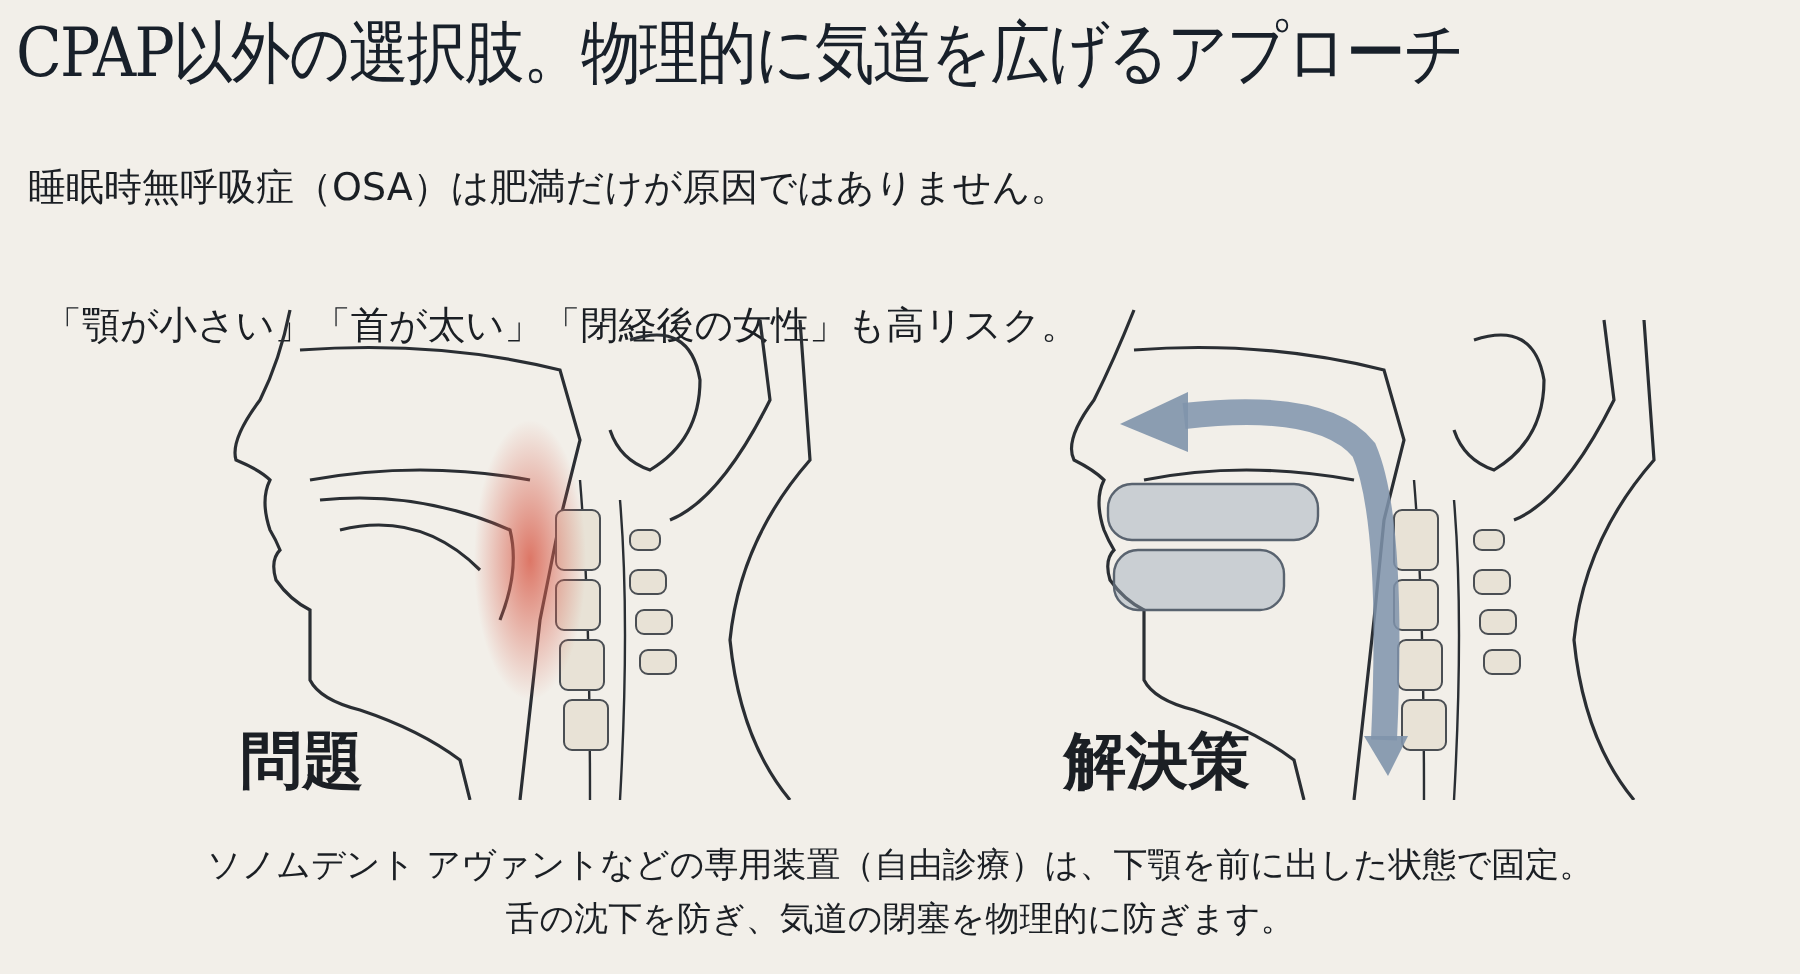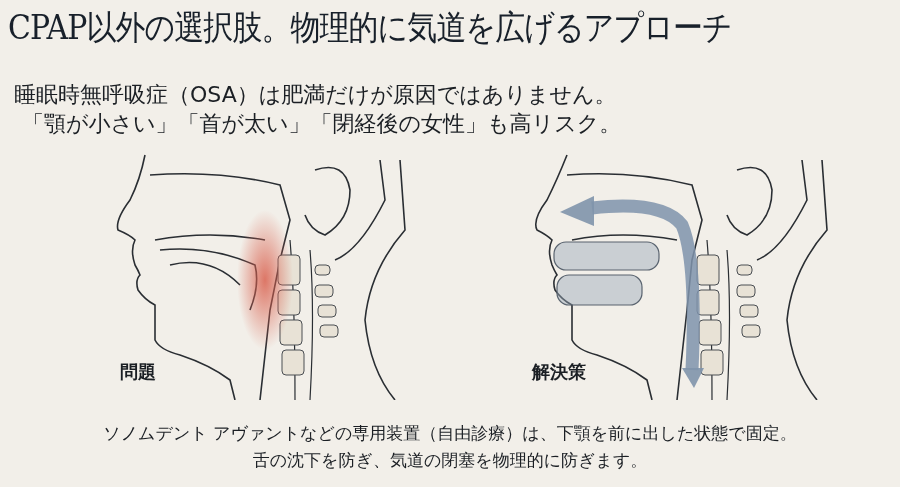--- a/index.html
+++ b/index.html
@@ -1,25 +1,25 @@
 <!DOCTYPE html>
 <html><head>
 <meta charset="utf-8">
 <style>
   html, body { margin:0; padding:0; }
   body { width:900px; height:487px; background:#f2efe9; position:relative; overflow:hidden; font-family:"DejaVu Sans", sans-serif; color:#1b1f24; }
   .title { position:absolute; left:8px; top:2px; font-family:"DejaVu Serif", serif; font-size:34px; line-height:50px; letter-spacing:-1px; color:#18202a; white-space:nowrap; transform:scaleX(0.88); transform-origin:left; }
-  .intro { position:absolute; left:14px; top:80px; font-size:22px; line-height:29px; color:#1b1f24; }
+  .intro { position:absolute; left:14px; top:80px; font-size:19px; line-height:29px; color:#1b1f24; }
   .intro div { white-space:nowrap; }
-  .intro .l2 { padding-left:8px; }
+  .intro .l2 { padding-left:8px;margin-top:40px; }
   .fig { position:absolute; top:140px; width:330px; height:260px; }
   .fig.left { left:100px; }
   .fig.right { left:512px; }
   .fig svg { width:330px; height:260px; }
-  .fig-label { position:absolute; font-size:18px; font-weight:bold; color:#1b1f24;text-align:center; }
+  .fig-label { position:absolute; font-size:31px; font-weight:bold; color:#1b1f24;text-align:center; }
   .fig.left .fig-label { left:20px; top:220px; }
   .fig.right .fig-label { left:20px; top:220px; }
   .caption { position:absolute; left:0; width:900px; top:420px; text-align:center; font-size:17px; line-height:27px; color:#1b1f24; }
 </style>
 </head>
 <body>
 
 <div class="title">CPAP以外の選択肢。物理的に気道を広げるアプローチ</div>
 
 <div class="intro">

